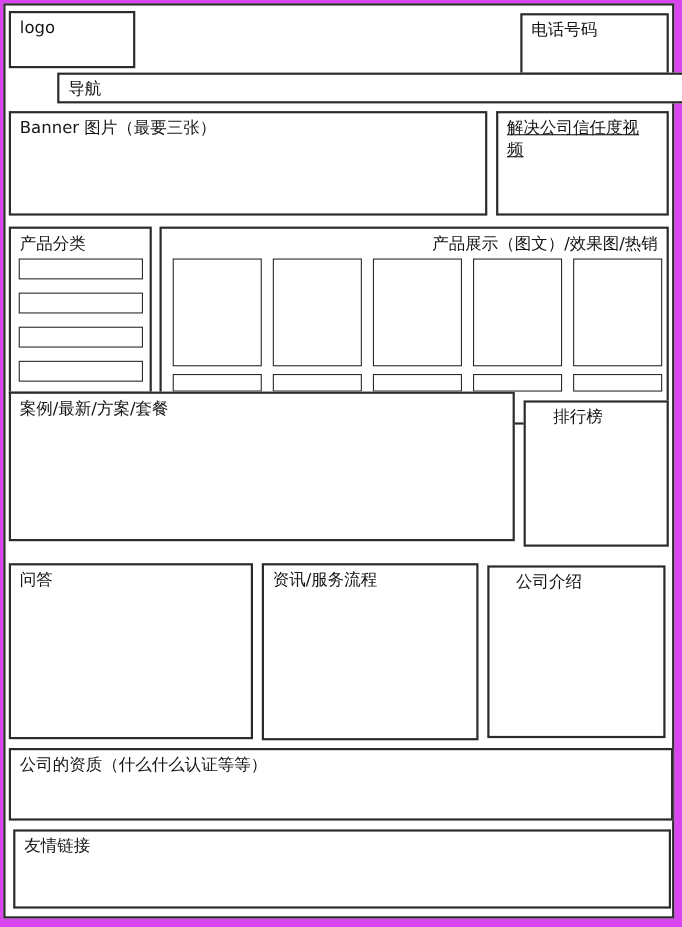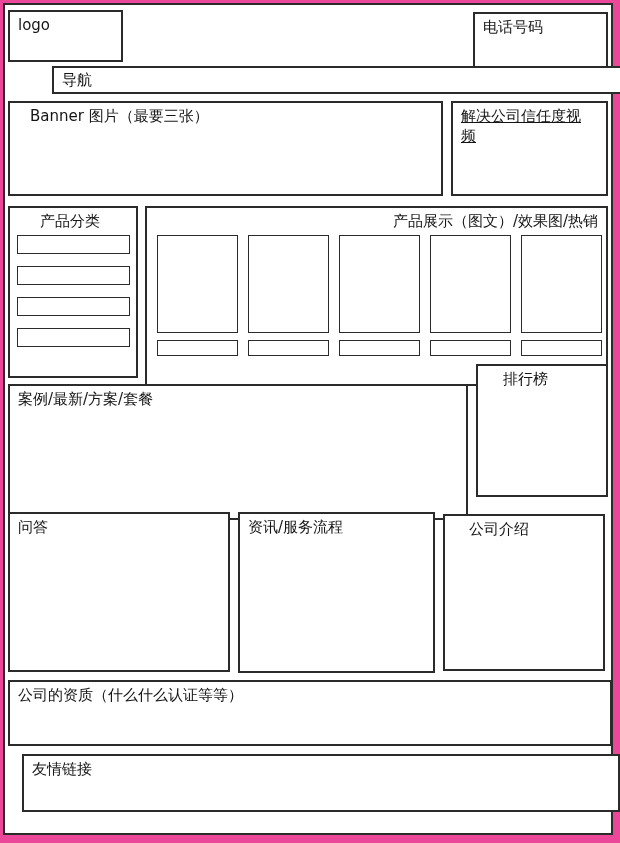--- a/index.html
+++ b/index.html
@@ -1,58 +1,58 @@
 <!DOCTYPE html>
 <html><head>
 <meta charset="utf-8">
 <style>
   html,body{margin:0;padding:0;background:#ffffff;}
   .canvas{
-    position:relative;width:620px;height:843px;background:#ec4899;
+    position:relative;width:620px;height:843px;background:#d946ef;
     font-family:"DejaVu Sans","Liberation Sans",sans-serif;
     color:#141414;overflow:hidden;
   }
   .box{
     position:absolute;box-sizing:border-box;
     border:2px solid #2b2b2b;background:#ffffff;
   }
   .lbl{
     display:block;padding:4px 8px;font-size:15px;line-height:1.3;
     white-space:pre-wrap;
   }
   
   .frame{left:3px;top:3px;width:610px;height:832px;}
   
   .logo-box{left:8px;top:10px;width:115px;height:52px;}
   .phone-box{left:473px;top:12px;width:135px;height:56px;}
   .nav-bar{left:8px;top:66px;width:600px;height:28px;margin-left:44px;}
   .nav-bar .lbl{padding:3px 8px;}
   
-  .banner-box{left:8px;top:101px;width:435px;height:95px;padding-left:12px;}
+  .banner-box{left:8px;top:101px;width:435px;height:95px;}
   .video-box{left:451px;top:101px;width:157px;height:95px;text-decoration:underline;}
   .video-box .lbl{max-width:128px;}
   
-  .category-panel{left:8px;top:206px;width:130px;height:172px;padding-left:22px;}
+  .category-panel{left:8px;top:206px;width:130px;height:152px;}
   .cat-items{position:absolute;left:7px;top:27px;width:113px;display:flex;flex-direction:column;gap:12px;}
   .cat-item{box-sizing:border-box;height:19px;border:1px solid #2b2b2b;background:#fff;}
   .products-panel{left:145px;top:206px;width:463px;height:180px;text-align:right;}
   .pcols{position:absolute;left:10px;right:4px;top:27px;display:flex;gap:10px;}
   .pcol{flex:1;display:flex;flex-direction:column;}
   .pthumb{box-sizing:border-box;height:98px;border:1px solid #2b2b2b;background:#fff;}
   .pcap{box-sizing:border-box;height:16px;margin-top:7px;border:1px solid #2b2b2b;background:#fff;}
   
-  .cases-panel{left:8px;top:384px;width:460px;height:136px;}
+  .cases-panel{left:8px;top:356px;width:460px;height:136px;}
   .ranking-panel{left:476px;top:364px;width:132px;height:133px;padding-left:17px;}
   
   .qa-panel{left:8px;top:512px;width:222px;height:160px;}
   .news-panel{left:238px;top:512px;width:197px;height:161px;}
   .about-panel{left:443px;top:514px;width:162px;height:157px;padding-left:16px;}
   
   .quals-panel{left:8px;top:680px;width:604px;height:66px;}
-  .links-panel{left:22px;top:754px;width:598px;height:58px;}
+  .links-panel{left:12px;top:754px;width:598px;height:72px;}
 </style>
 </head>
 <body>
 
 <div class="canvas">
 
   <div class="box frame"></div>
 
   <div class="box logo-box">
     <span class="lbl">logo</span>

